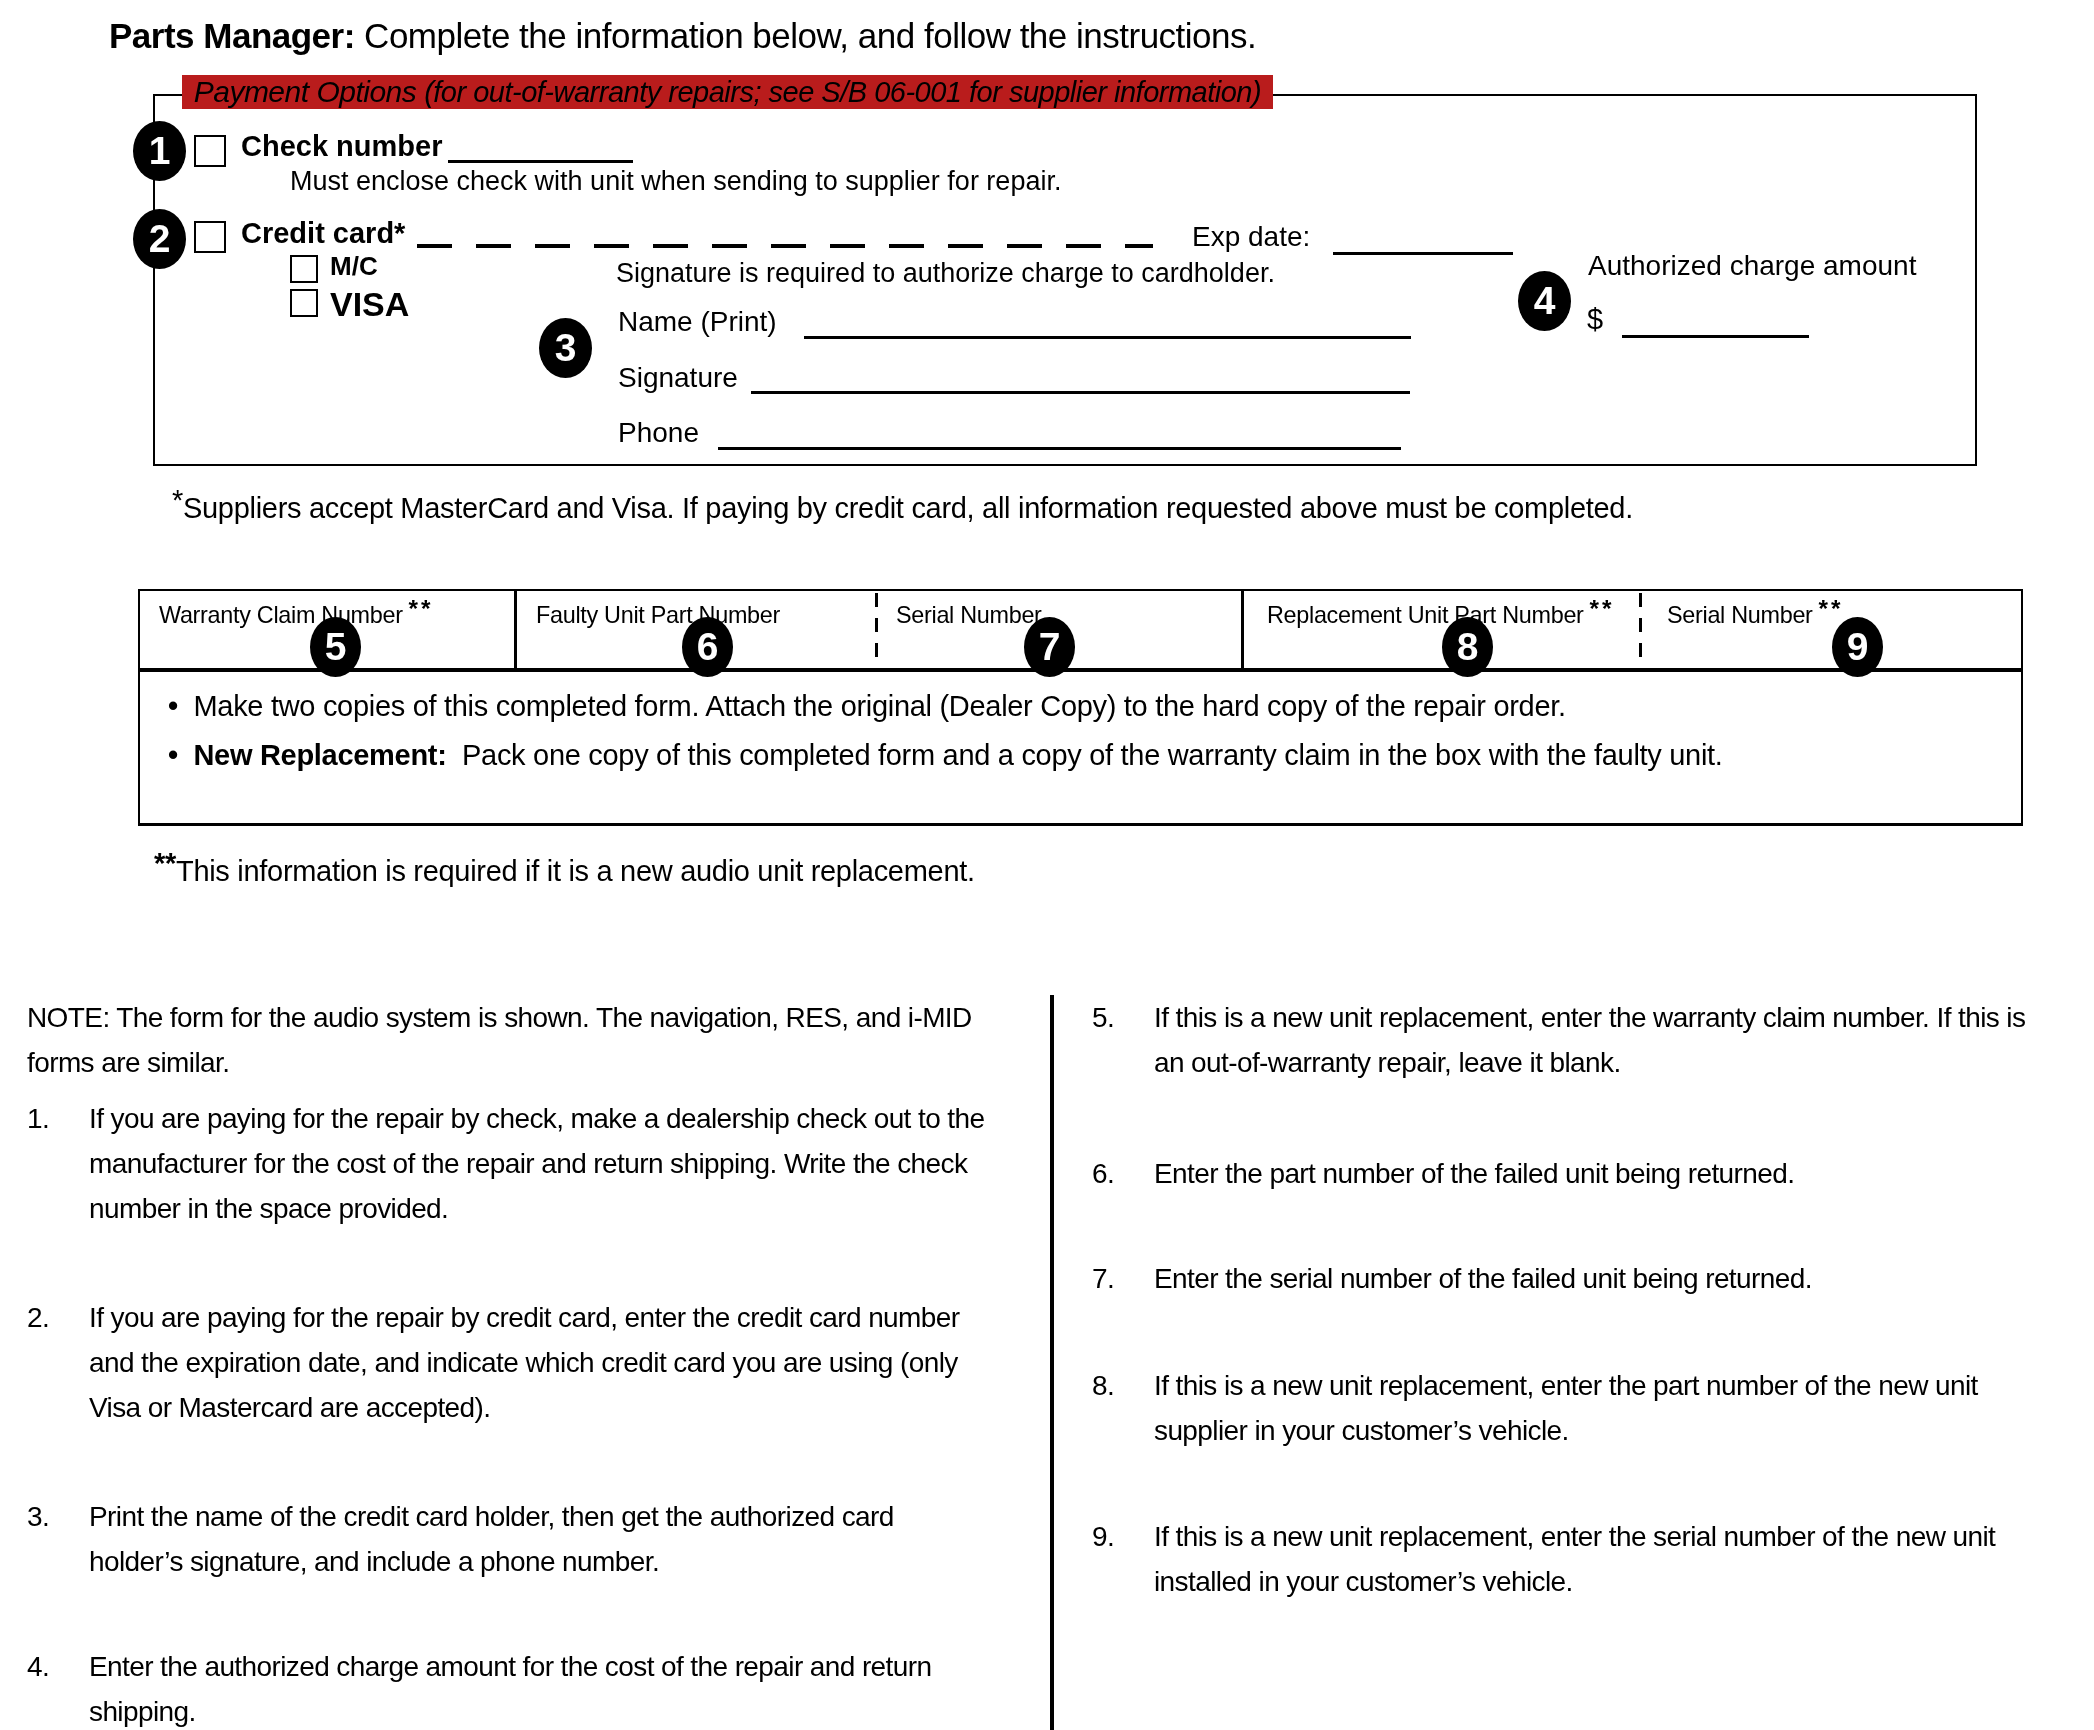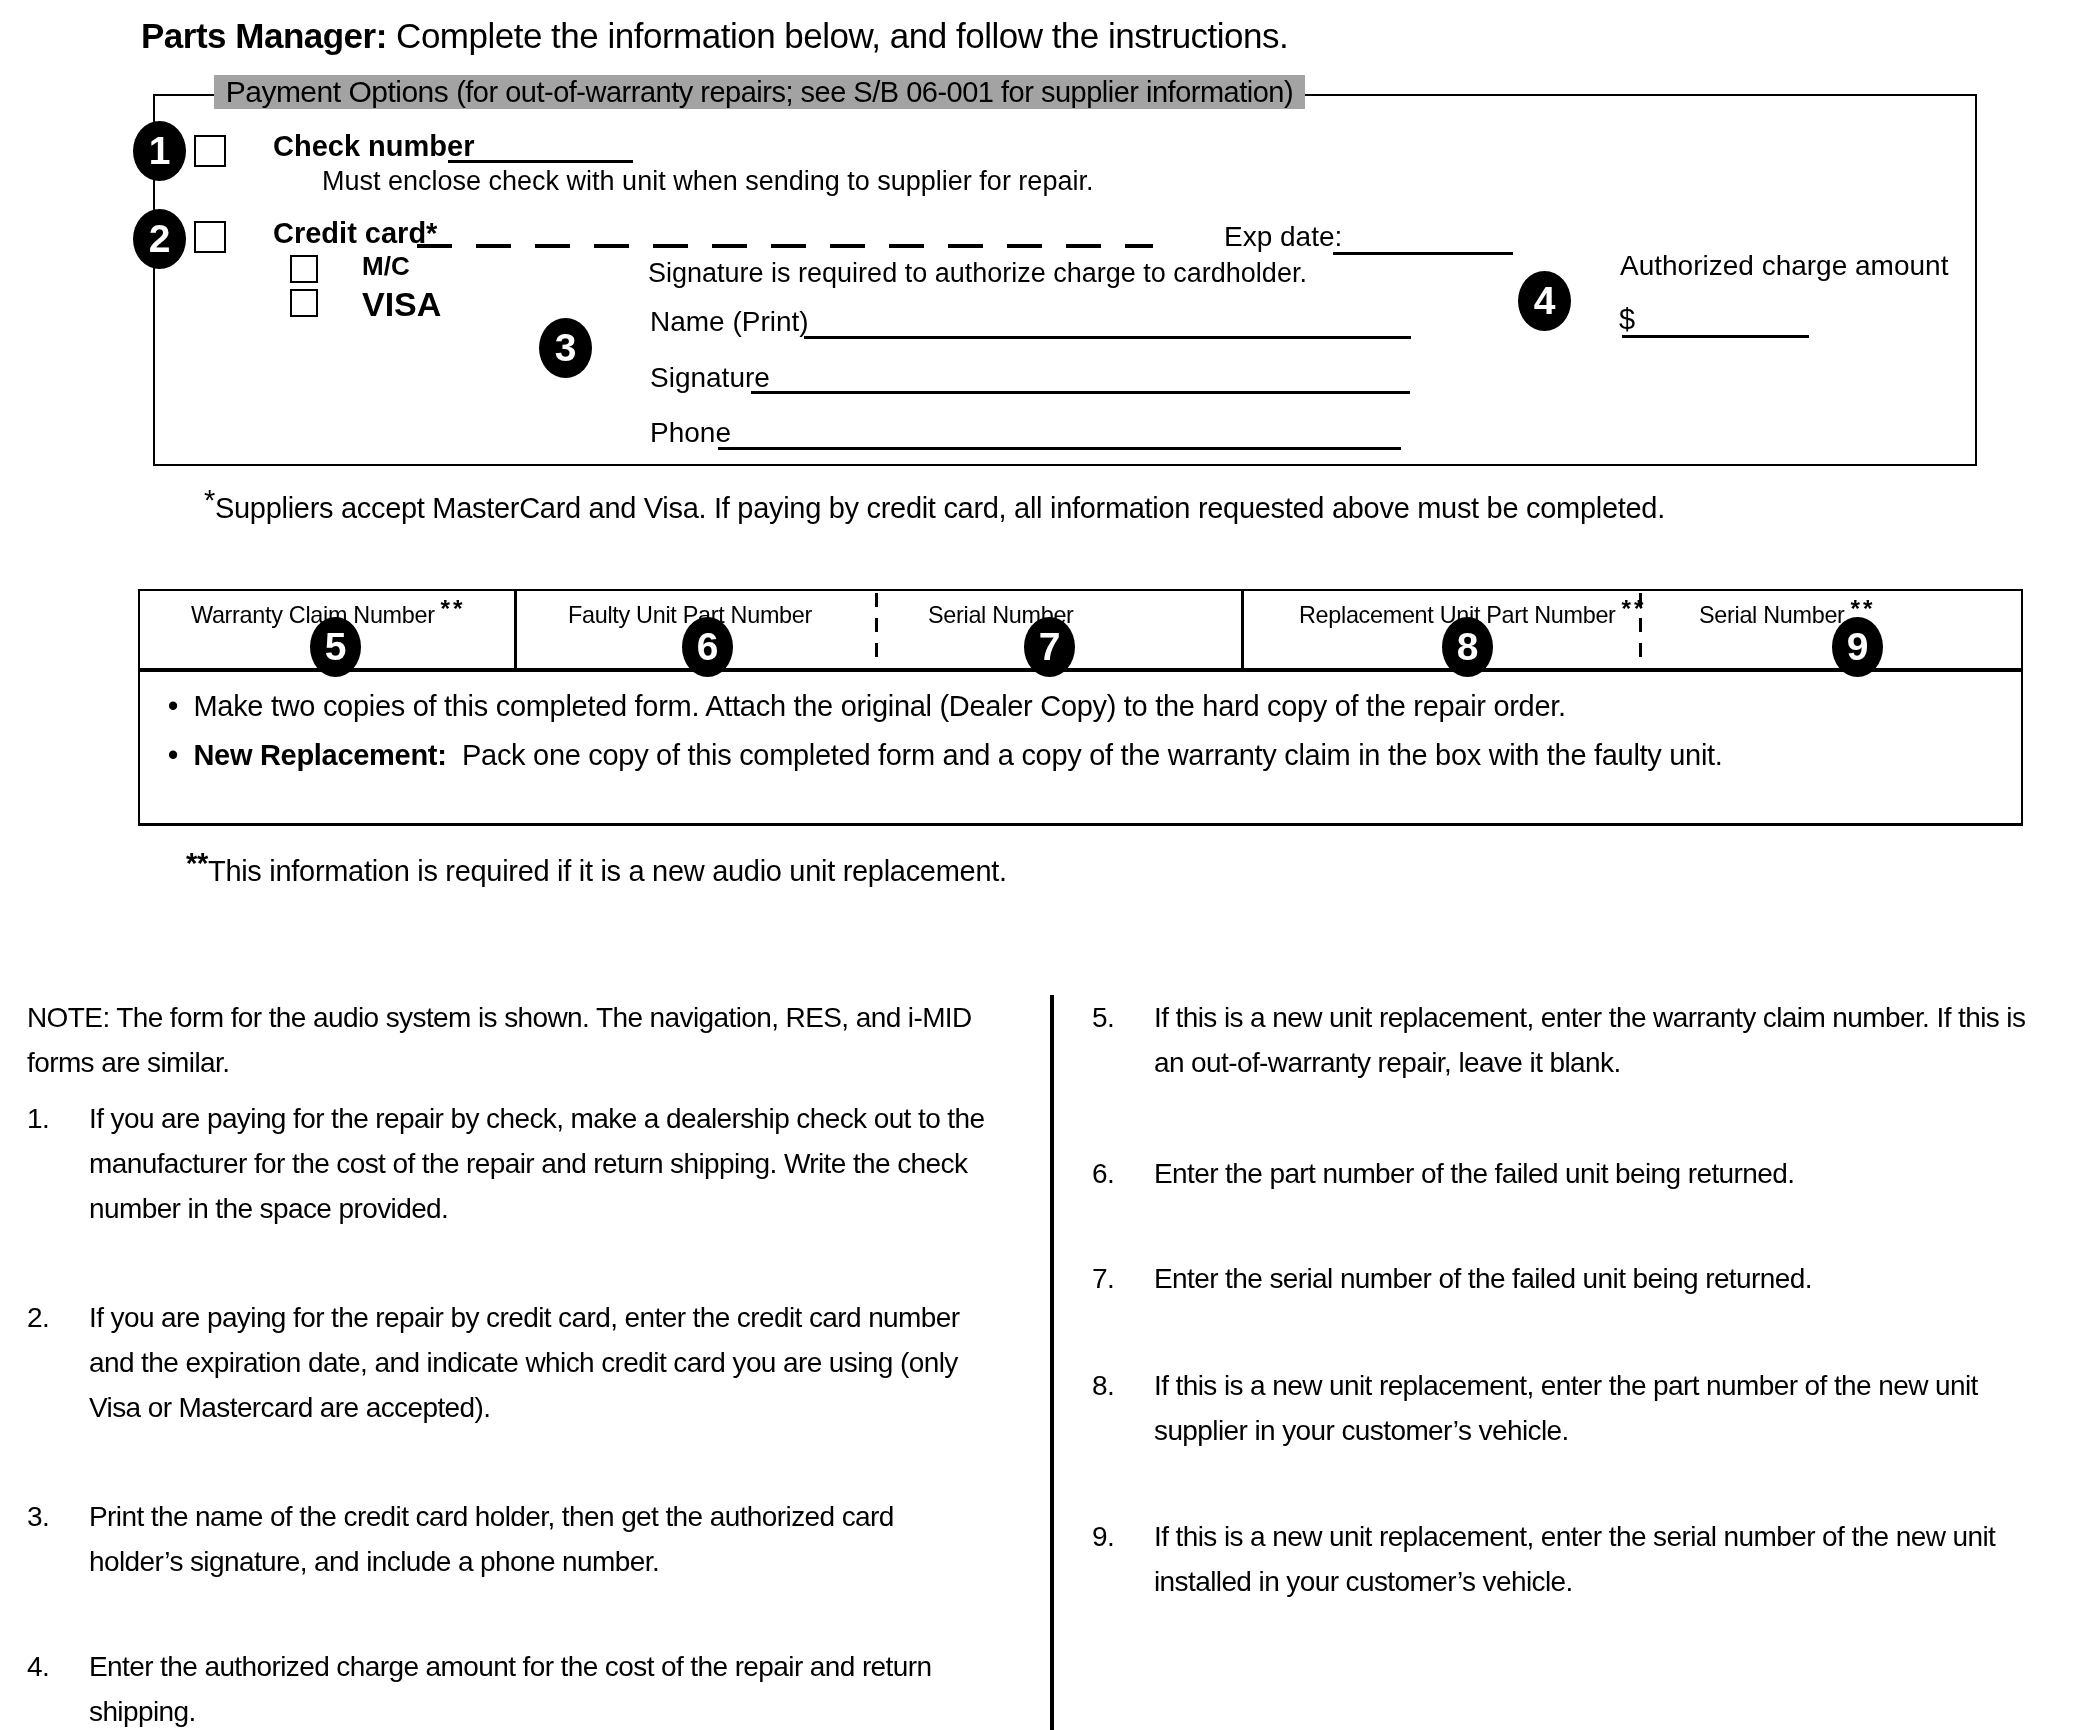--- a/index.html
+++ b/index.html
@@ -1,25 +1,25 @@
 <!DOCTYPE html>
 <html><head>
 <meta charset="utf-8">
 <style>
   html,body{margin:0;padding:0;background:#fff;}
   #page{position:relative;width:2095px;height:1730px;background:#fff;color:#000;
         font-family:"Liberation Sans","DejaVu Sans",sans-serif;overflow:hidden;}
   .abs{position:absolute;}
-  .nowrap{white-space:nowrap;margin-left:32px;}
+  .nowrap{white-space:nowrap;}
   .b{font-weight:bold;}
   
   .title{font-size:35px;letter-spacing:-0.5px;}
   
   .pbox{border:2.9px solid #000;}
-  .legend{background:#a3a3a3;padding:0 11.7px;font-size:30px;letter-spacing:-0.5px;}
+  .legend{background:#b91c1c;padding:0 11.7px;font-size:30px;letter-spacing:-0.5px;font-style:italic;}
   .callout{background:#000;color:#fff;border-radius:50%;display:flex;align-items:center;justify-content:center;
            font-weight:bold;font-size:39px;}
   .cbig{width:53px;height:60px;}
   .csm{width:51px;height:60px;}
   .checkbox{border:2.9px solid #000;background:#fff;}
   .cb-lg{width:28px;height:28px;}
   .cb-sm{width:24.4px;height:24.4px;border-width:2.9px;}
   .flabel{font-size:29px;}
   .flabel-sm{font-size:27px;}
   .flabel-md{font-size:28px;}

